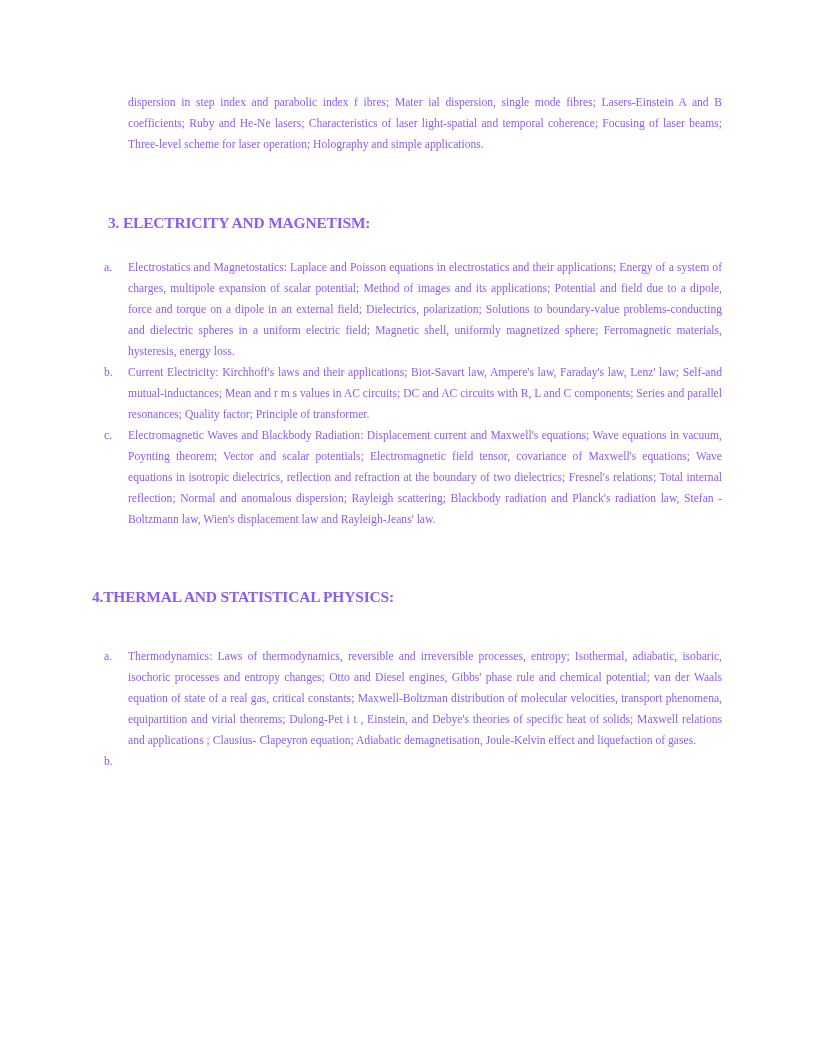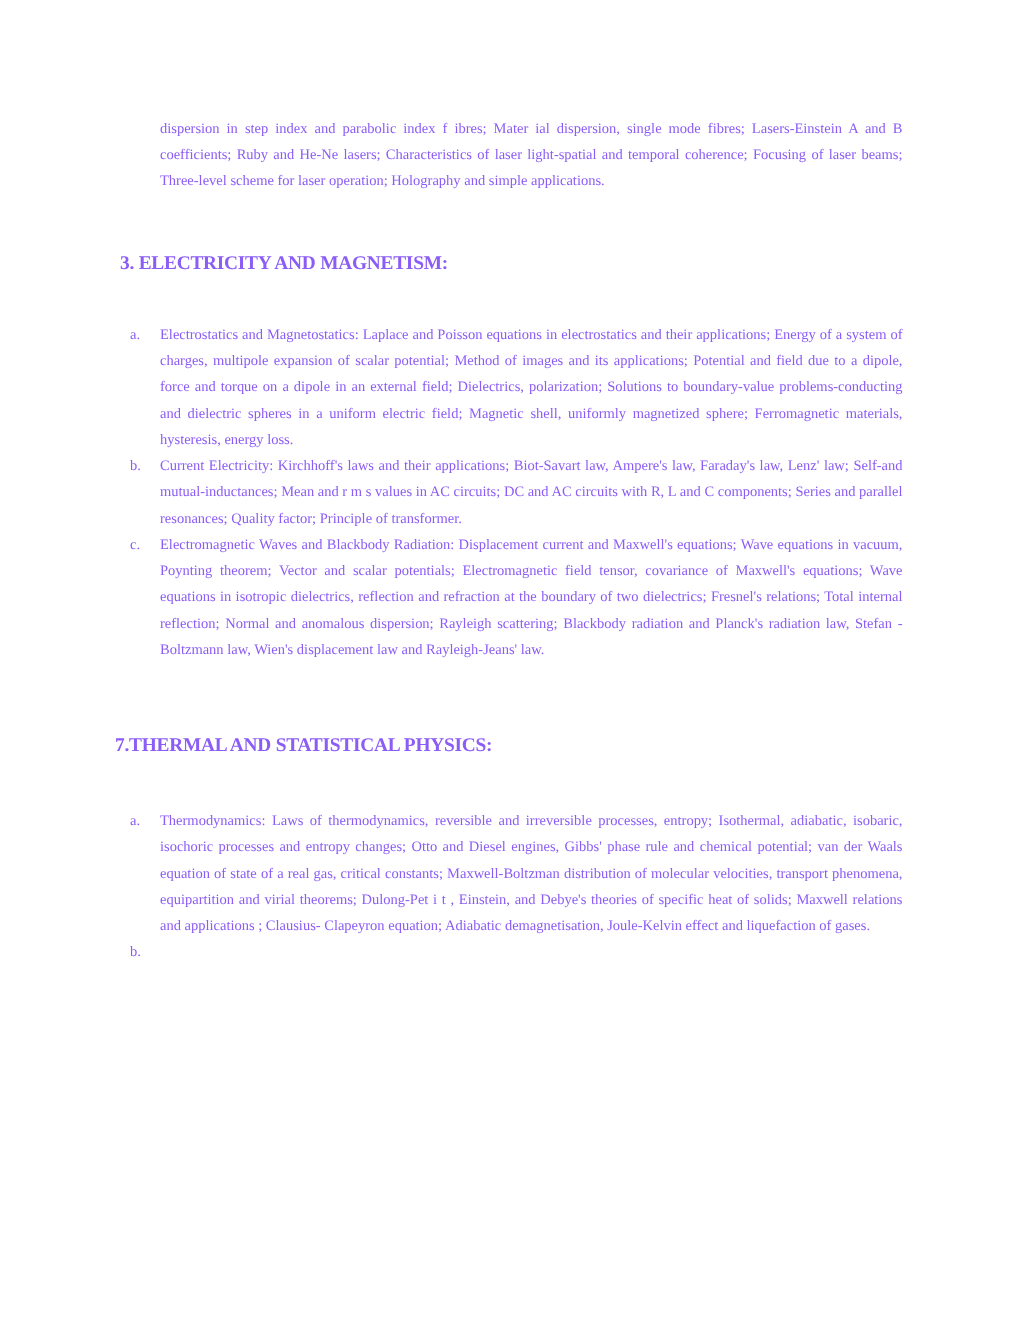--- a/index.html
+++ b/index.html
@@ -27,38 +27,38 @@
   }
   .list li .marker { position: absolute; left: 0; top: 0; }
 </style>
 </head>
 <body>
 
 <div class="page">
 
   <p class="para" style="top:92px; margin:0;">dispersion in step index and parabolic index f ibres; Mater ial dispersion, single mode fibres; Lasers-Einstein A and B coefficients; Ruby and He-Ne lasers; Characteristics of laser light-spatial and temporal coherence; Focusing of laser beams; Three-level scheme for laser operation; Holography and simple applications.</p>
 
-  <h2 class="heading" style="top:198px; margin:4px;">3. ELECTRICITY AND MAGNETISM:</h2>
+  <h2 class="heading" style="top:198px; margin:16px;">3. ELECTRICITY AND MAGNETISM:</h2>
 
   <ul class="list" style="top:257px;">
     <li>
       <span class="marker">a.</span>
       <span>Electrostatics and Magnetostatics: Laplace and Poisson equations in electrostatics and their applications; Energy of a system of charges, multipole expansion of scalar potential; Method of images and its applications; Potential and field due to a dipole, force and torque on a dipole in an external field; Dielectrics, polarization; Solutions to boundary-value problems-conducting and dielectric spheres in a uniform electric field; Magnetic shell, uniformly magnetized sphere; Ferromagnetic materials, hysteresis, energy loss.</span>
     </li>
     <li>
       <span class="marker">b.</span>
       <span>Current Electricity: Kirchhoff's laws and their applications; Biot-Savart law, Ampere's law, Faraday's law, Lenz' law; Self-and mutual-inductances; Mean and r m s values in AC circuits; DC and AC circuits with R, L and C components; Series and parallel resonances; Quality factor; Principle of transformer.</span>
     </li>
     <li>
       <span class="marker">c.</span>
       <span>Electromagnetic Waves and Blackbody Radiation: Displacement current and Maxwell's equations; Wave equations in vacuum, Poynting theorem; Vector and scalar potentials; Electromagnetic field tensor, covariance of Maxwell's equations; Wave equations in isotropic dielectrics, reflection and refraction at the boundary of two dielectrics; Fresnel's relations; Total internal reflection; Normal and anomalous dispersion; Rayleigh scattering; Blackbody radiation and Planck's radiation law, Stefan - Boltzmann law, Wien's displacement law and Rayleigh-Jeans' law.</span>
     </li>
   </ul>
 
-  <h2 class="heading" style="top:588px; margin:0;">7.THERMAL AND STATISTICAL PHYSICS:</h2>
+  <h2 class="heading" style="top:588px; margin:0;">4.THERMAL AND STATISTICAL PHYSICS:</h2>
 
   <ul class="list" style="top:646px;">
     <li>
       <span class="marker">a.</span>
       <span>Thermodynamics: Laws of thermodynamics, reversible and irreversible processes, entropy; Isothermal, adiabatic, isobaric, isochoric processes and entropy changes; Otto and Diesel engines, Gibbs' phase rule and chemical potential; van der Waals equation of state of a real gas, critical constants; Maxwell-Boltzman distribution of molecular velocities, transport phenomena, equipartition and virial theorems; Dulong-Pet i t , Einstein, and Debye's theories of specific heat of solids; Maxwell relations and applications ; Clausius- Clapeyron equation; Adiabatic demagnetisation, Joule-Kelvin effect and liquefaction of gases.</span>
     </li>
     <li>
       <span class="marker">b.</span>
     </li>
   </ul>

